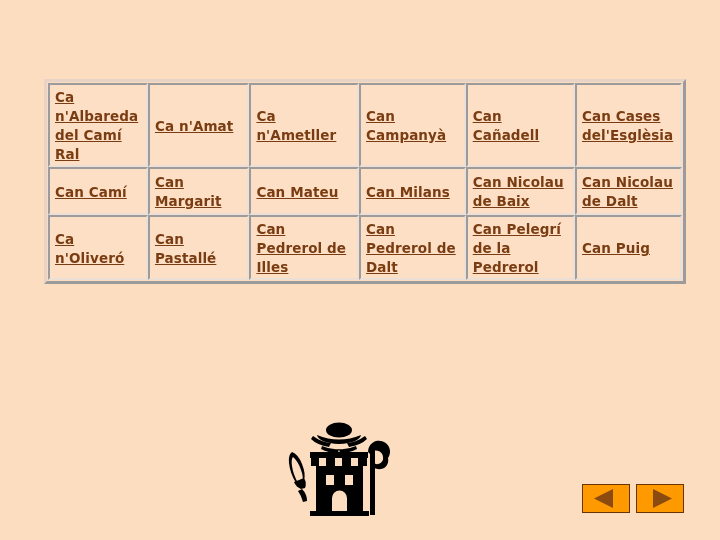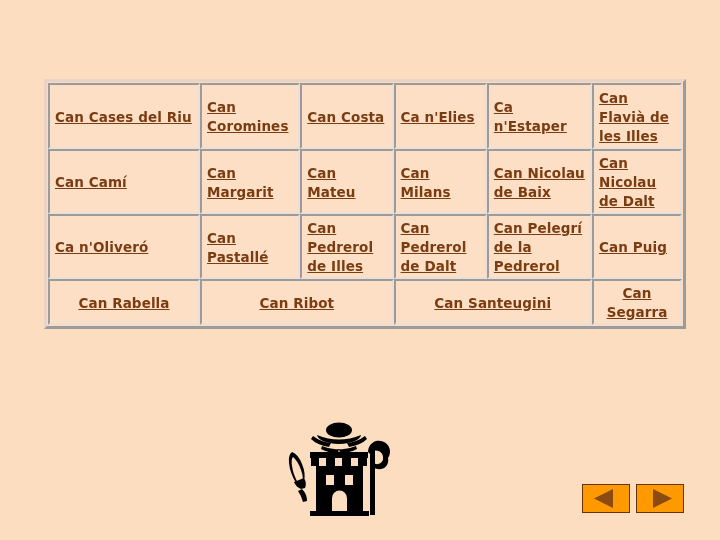--- a/index.html
+++ b/index.html
@@ -105,54 +105,48 @@
   #nav-next { left: 54px; }
   .nav-btn svg { display: block; }
 </style>
 </head>
 <body>
 
 <div id="slide">
 
   <table id="links-table">
     <tbody>
+      <tr>
+        <td style="width:100px"><span class="cell-link">Ca n'Albareda del Camí Ral</span></td>
+        <td style="width:102px" class="center"><span class="cell-link">Ca n'Amat</span></td>
+        <td style="width:110px" class="center"><span class="cell-link">Ca n'Ametller</span></td>
+        <td style="width:107px"><span class="cell-link">Can Campanyà</span></td>
+        <td style="width:110px" class="center"><span class="cell-link">Can Cañadell</span></td>
+        <td style="width:107px" class="center"><span class="cell-link">Can Cases del'Esglèsia</span></td>
+      </tr>
 
-      <tr>
-        <td><span class="cell-link">Can Cases del Riu</span></td>
-        <td><span class="cell-link">Can Coromines</span></td>
-        <td class="center"><span class="cell-link">Can Costa</span></td>
-        <td class="center"><span class="cell-link">Ca n'Elies</span></td>
-        <td class="center"><span class="cell-link">Ca n'Estaper</span></td>
-        <td class="center"><span class="cell-link">Can Flavià de les Illes</span></td>
-      </tr>
 
       <tr>
         <td style="height:48px" class="center"><span class="cell-link">Can Camí</span></td>
         <td style="height:48px"><span class="cell-link">Can Margarit</span></td>
         <td style="height:48px" class="center"><span class="cell-link">Can Mateu</span></td>
         <td style="height:48px" class="center"><span class="cell-link">Can Milans</span></td>
         <td style="height:48px"><span class="cell-link">Can Nicolau de Baix</span></td>
         <td style="height:48px"><span class="cell-link">Can Nicolau de Dalt</span></td>
       </tr>
 
       <tr>
         <td style="height:62px" class="center"><span class="cell-link">Ca n'Oliveró</span></td>
         <td style="height:62px" class="center"><span class="cell-link">Can Pastallé</span></td>
         <td style="height:62px"><span class="cell-link">Can Pedrerol de Illes</span></td>
         <td style="height:62px"><span class="cell-link">Can Pedrerol de Dalt</span></td>
         <td style="height:62px"><span class="cell-link">Can Pelegrí de la Pedrerol</span></td>
         <td style="height:62px" class="center"><span class="cell-link">Can Puig</span></td>
       </tr>
 
-      <tr class="last-row">
-        <td colspan="1" style="width:152px"><span class="cell-link">Can Rabella</span></td>
-        <td colspan="2"><span class="cell-link">Can Ribot</span></td>
-        <td colspan="2"><span class="cell-link">Can Santeugini</span></td>
-        <td colspan="1"><span class="cell-link">Can Segarra</span></td>
-      </tr>
     </tbody>
   </table>
 
   <div id="emblem">
     <svg width="120" height="110" viewBox="0 0 120 110" xmlns="http://www.w3.org/2000/svg">
       <g fill="#000000">
 
         <ellipse cx="59" cy="18" rx="13" ry="7.5"></ellipse>
         <path d="M37 23 q22 9 44 0 q-2 8 -22 9 q-20 -1 -22 -9 z"></path>
 

